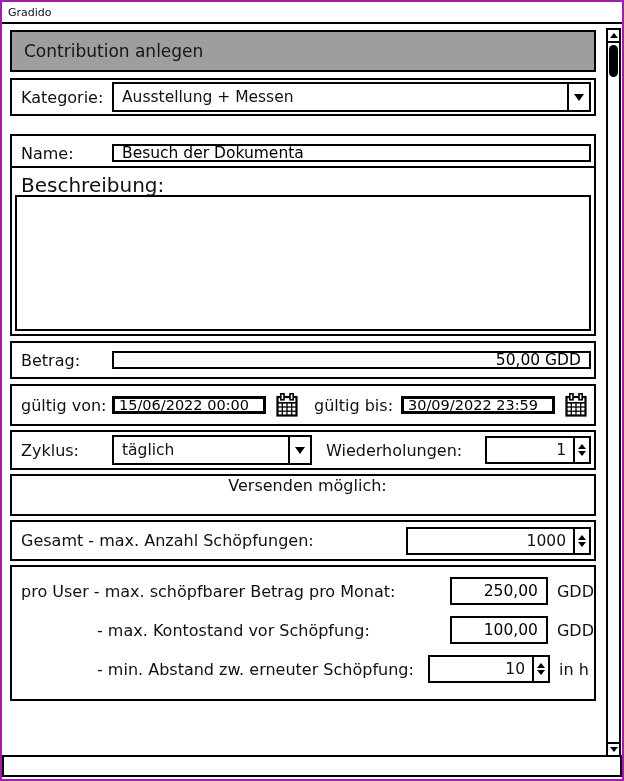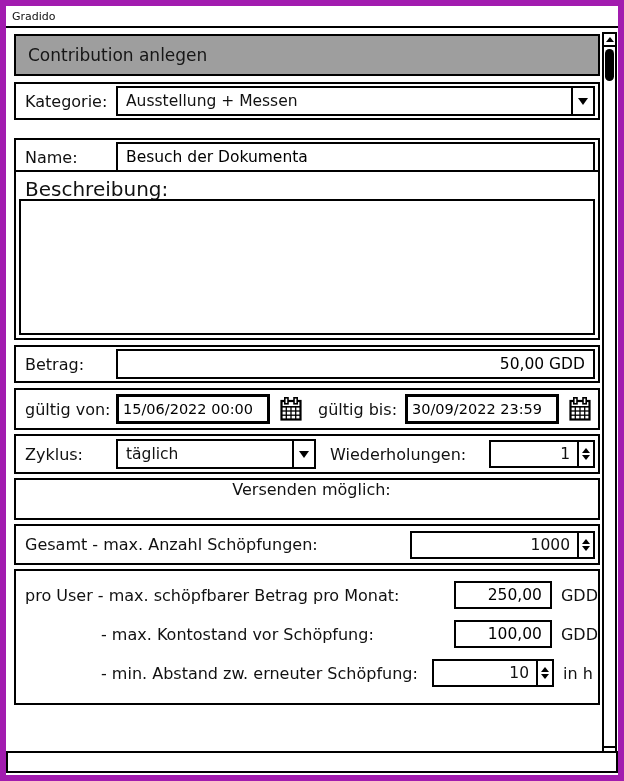--- a/index.html
+++ b/index.html
@@ -1,20 +1,20 @@
 <!DOCTYPE html>
 <html><head>
 <meta charset="utf-8">
 <style>
   html,body{margin:0;padding:0;background:#fff;}
   *{box-sizing:border-box;}
   .window{
     position:relative;
     width:624px;height:781px;
-    border:6px solid #a21caf;
+    border:2px solid #a21caf;
     background:#fff;
     font-family:"DejaVu Sans", sans-serif;
     color:#111;
     overflow:hidden;
   }
   .titlebar{
     height:22px;
     border-bottom:2px solid #000;
     font-size:11px;
     padding:4px 0 0 6px;
@@ -52,21 +52,21 @@
     display:flex;align-items:stretch;
     border:2px solid #000;height:30px;background:#fff;
   }
   .combo .ctext{flex:1;display:flex;align-items:center;padding:0 8px;font-size:15.5px;white-space:nowrap;overflow:hidden;}
   .combo .cbtn{width:22px;border-left:2px solid #000;display:flex;align-items:center;justify-content:center;cursor:pointer;}
   .tri-down{width:0;height:0;border-left:5px solid transparent;border-right:5px solid transparent;border-top:7px solid #000;}
   .tri-up-s{width:0;height:0;border-left:4px solid transparent;border-right:4px solid transparent;border-bottom:5px solid #000;}
   .tri-down-s{width:0;height:0;border-left:4px solid transparent;border-right:4px solid transparent;border-top:5px solid #000;}
   
   .tinput{
-    border:2px solid #000;height:30px;background:#fff;
+    border:2px solid #000;height:18px;background:#fff;
     font-family:"DejaVu Sans", sans-serif;font-size:15.5px;
     padding:0 8px;outline:none;
   }
   .num-right{text-align:right;}
   .date-input{border-width:3px;width:154px;font-size:14.5px;padding:0 4px;flex:0 0 154px;}
   
   .stepper{display:flex;align-items:stretch;border:2px solid #000;height:28px;background:#fff;}
   .stepper .snum{flex:1;display:flex;align-items:center;justify-content:flex-end;padding:0 7px;font-size:15.5px;}
   .stepper .sbtn{width:16px;border-left:2px solid #000;display:flex;flex-direction:column;align-items:center;justify-content:center;gap:2px;cursor:pointer;}
   

